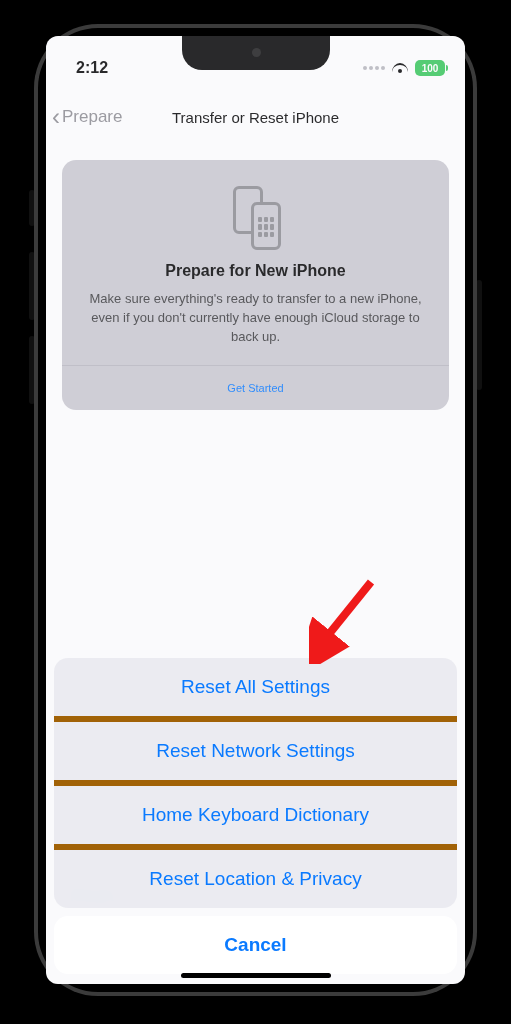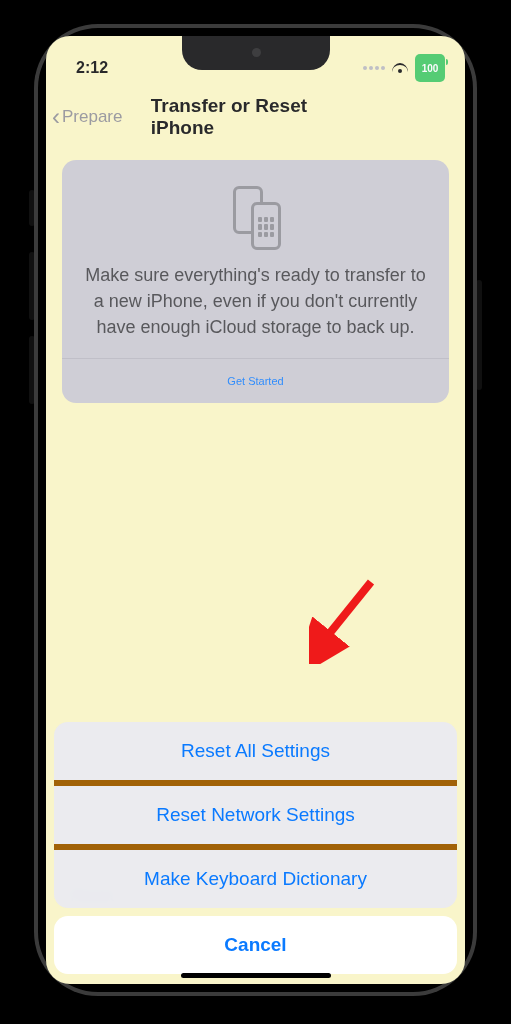--- a/index.html
+++ b/index.html
@@ -20,22 +20,22 @@
     box-shadow: inset 0 0 0 4px #3b3b3b, inset 0 0 0 12px #000;
     padding: 12px;
   }
   .side-btn { position:absolute; background:#101010; border-radius:3px; }
   .side-btn.left1 { left:29px; top:190px; width:6px; height:36px; }
   .side-btn.left2 { left:29px; top:252px; width:6px; height:68px; }
   .side-btn.left3 { left:29px; top:336px; width:6px; height:68px; }
   .side-btn.right1{ right:29px; top:280px; width:6px; height:110px; }
   .screen {
     width: 100%; height: 100%;
-    background: #fef9c3;
-    border-radius: 24px;
+    background: #ffffff;
+    border-radius: 12px;
     position: relative;
     overflow: hidden;
   }
   .notch {
     position: absolute;
     left: 50%; transform: translateX(-50%);
     top: 0;
     width: 148px; height: 34px;
     background: #000;
     border-bottom-left-radius: 20px;
@@ -48,45 +48,45 @@
     padding: 14px 20px 0 30px;
     font-size: 16px; font-weight: 600; color:#000;
   }
   .status-right { display:flex; align-items:center; gap:6px; }
   .dots { display:flex; gap:2px; }
   .dots span { width:4px; height:4px; border-radius:50%; background:#b8b7bd; }
   .wifi-icon { width:18px; height:14px; position:relative; display:inline-block; }
   .wifi-icon::before { content:""; position:absolute; left:7px; bottom:2px; width:4px; height:4px; border-radius:50%; background:#000; }
   .wifi-icon::after { content:""; position:absolute; left:1px; bottom:-6px; width:16px; height:16px; border:2px solid #000; border-bottom:0; border-left:0; border-right:0; border-radius:50%; transform:rotate(0); }
   .battery {
-    width:30px; height:28px; border-radius:5px; background:#36c759;
+    width:30px; height:16px; border-radius:5px; background:#36c759;
     color:#fff; font-size:10px; font-weight:700; display:flex; align-items:center; justify-content:center;
     position:relative;
   }
   .battery::after { content:""; position:absolute; right:-3px; top:5px; width:2px; height:6px; border-radius:0 2px 2px 0; background:#36c759; }
   .nav-bar {
     position:absolute; top:56px; left:0; right:0; height:50px;
     display:flex; align-items:center;
   }
   .back-btn { display:flex; align-items:center; color:#8c8b91; font-size:17px; padding-left:6px; }
   .chevron-left { font-size:24px; font-weight:300; margin-right:2px; }
-  .nav-title { position:absolute; left:50%; transform:translateX(-50%); font-size:19px; font-weight:700; color:#000; }
+  .nav-title { position:absolute; left:50%; transform:translateX(-50%); font-size:15px; font-weight:400; color:#000; }
   .card {
     position:absolute; left:16px; right:16px; top:124px;
     background:#cbcad1; border-radius:14px; padding:20px 18px 0;
     text-align:center;
   }
   .card-icon-wrap { display:flex; justify-content:center; margin:6px 0 12px; }
   .device-icon { width:54px; height:64px; position:relative; }
   .dev-back { position:absolute; left:4px; top:0; width:30px; height:48px; border:3px solid #8c8b91; border-radius:6px; background:transparent; }
   .dev-front { position:absolute; left:22px; top:16px; width:30px; height:48px; border:3px solid #8c8b91; border-radius:6px; background:#cbcad1; padding:4px; }
   .dev-grid { width:100%; height:60%; margin-top:8px; display:grid; grid-template-columns:repeat(3,1fr); grid-template-rows:repeat(3,1fr); gap:2px; }
   .dev-grid span { background:#8c8b91; border-radius:1px; }
   .card-title { font-size:16px; font-weight:600; color:#000; margin-bottom:10px; }
-  .card-desc { font-size:18px; color:#3a3a3c; line-height:1.45; margin-bottom:18px; }
+  .card-desc { font-size:13px; color:#3a3a3c; line-height:1.45; margin-bottom:18px; }
   .card-divider { height:1px; background:#b9b8c0; margin:0 -18px; }
   .card-action { color:#0a7aff; font-size:11px; padding:16px 0; }
   .sheet-dim {
     position:absolute; inset:0; background:rgba(230,230,236,0.18);
   }
   .action-sheet {
     position:absolute; left:8px; right:8px; bottom:10px;
   }
   .sheet-group {
     background:rgba(234,234,240,0.95);
@@ -162,34 +162,36 @@
                 <span></span>
                 <span></span>
                 <span></span>
                 <span></span>
                 <span></span>
                 <span></span>
               </div>
             </div>
         </div>
       </div>
+      <div class="card-title">Prepare for New iPhone</div>
       <div class="card-desc">Make sure everything's ready to transfer to a new iPhone, even if you don't currently have enough iCloud storage to back up.</div>
       <div class="card-divider"></div>
       <div class="card-action">Get Started</div>
     </div>
 
     <div class="sheet-dim"></div>
 
     <div class="reset-peek">Reset</div>
 
     <div class="action-sheet">
       <div class="sheet-group">
         <div class="sheet-item">Reset All Settings</div>
         <div class="sheet-item">Reset Network Settings</div>
-        <div class="sheet-item">Make Keyboard Dictionary</div>
+        <div class="sheet-item">Home Keyboard Dictionary</div>
+        <div class="sheet-item">Reset Location &amp; Privacy</div>
       </div>
       <div class="sheet-cancel">Cancel</div>
     </div>
 
     <div class="home-indicator"></div>
 
     <div class="arrow" style="left:263px; top:538px;">
       <svg width="70" height="90" viewBox="0 0 70 90">
         <defs>
           <marker id="ah" markerWidth="10" markerHeight="10" refX="2" refY="3" orient="auto">

